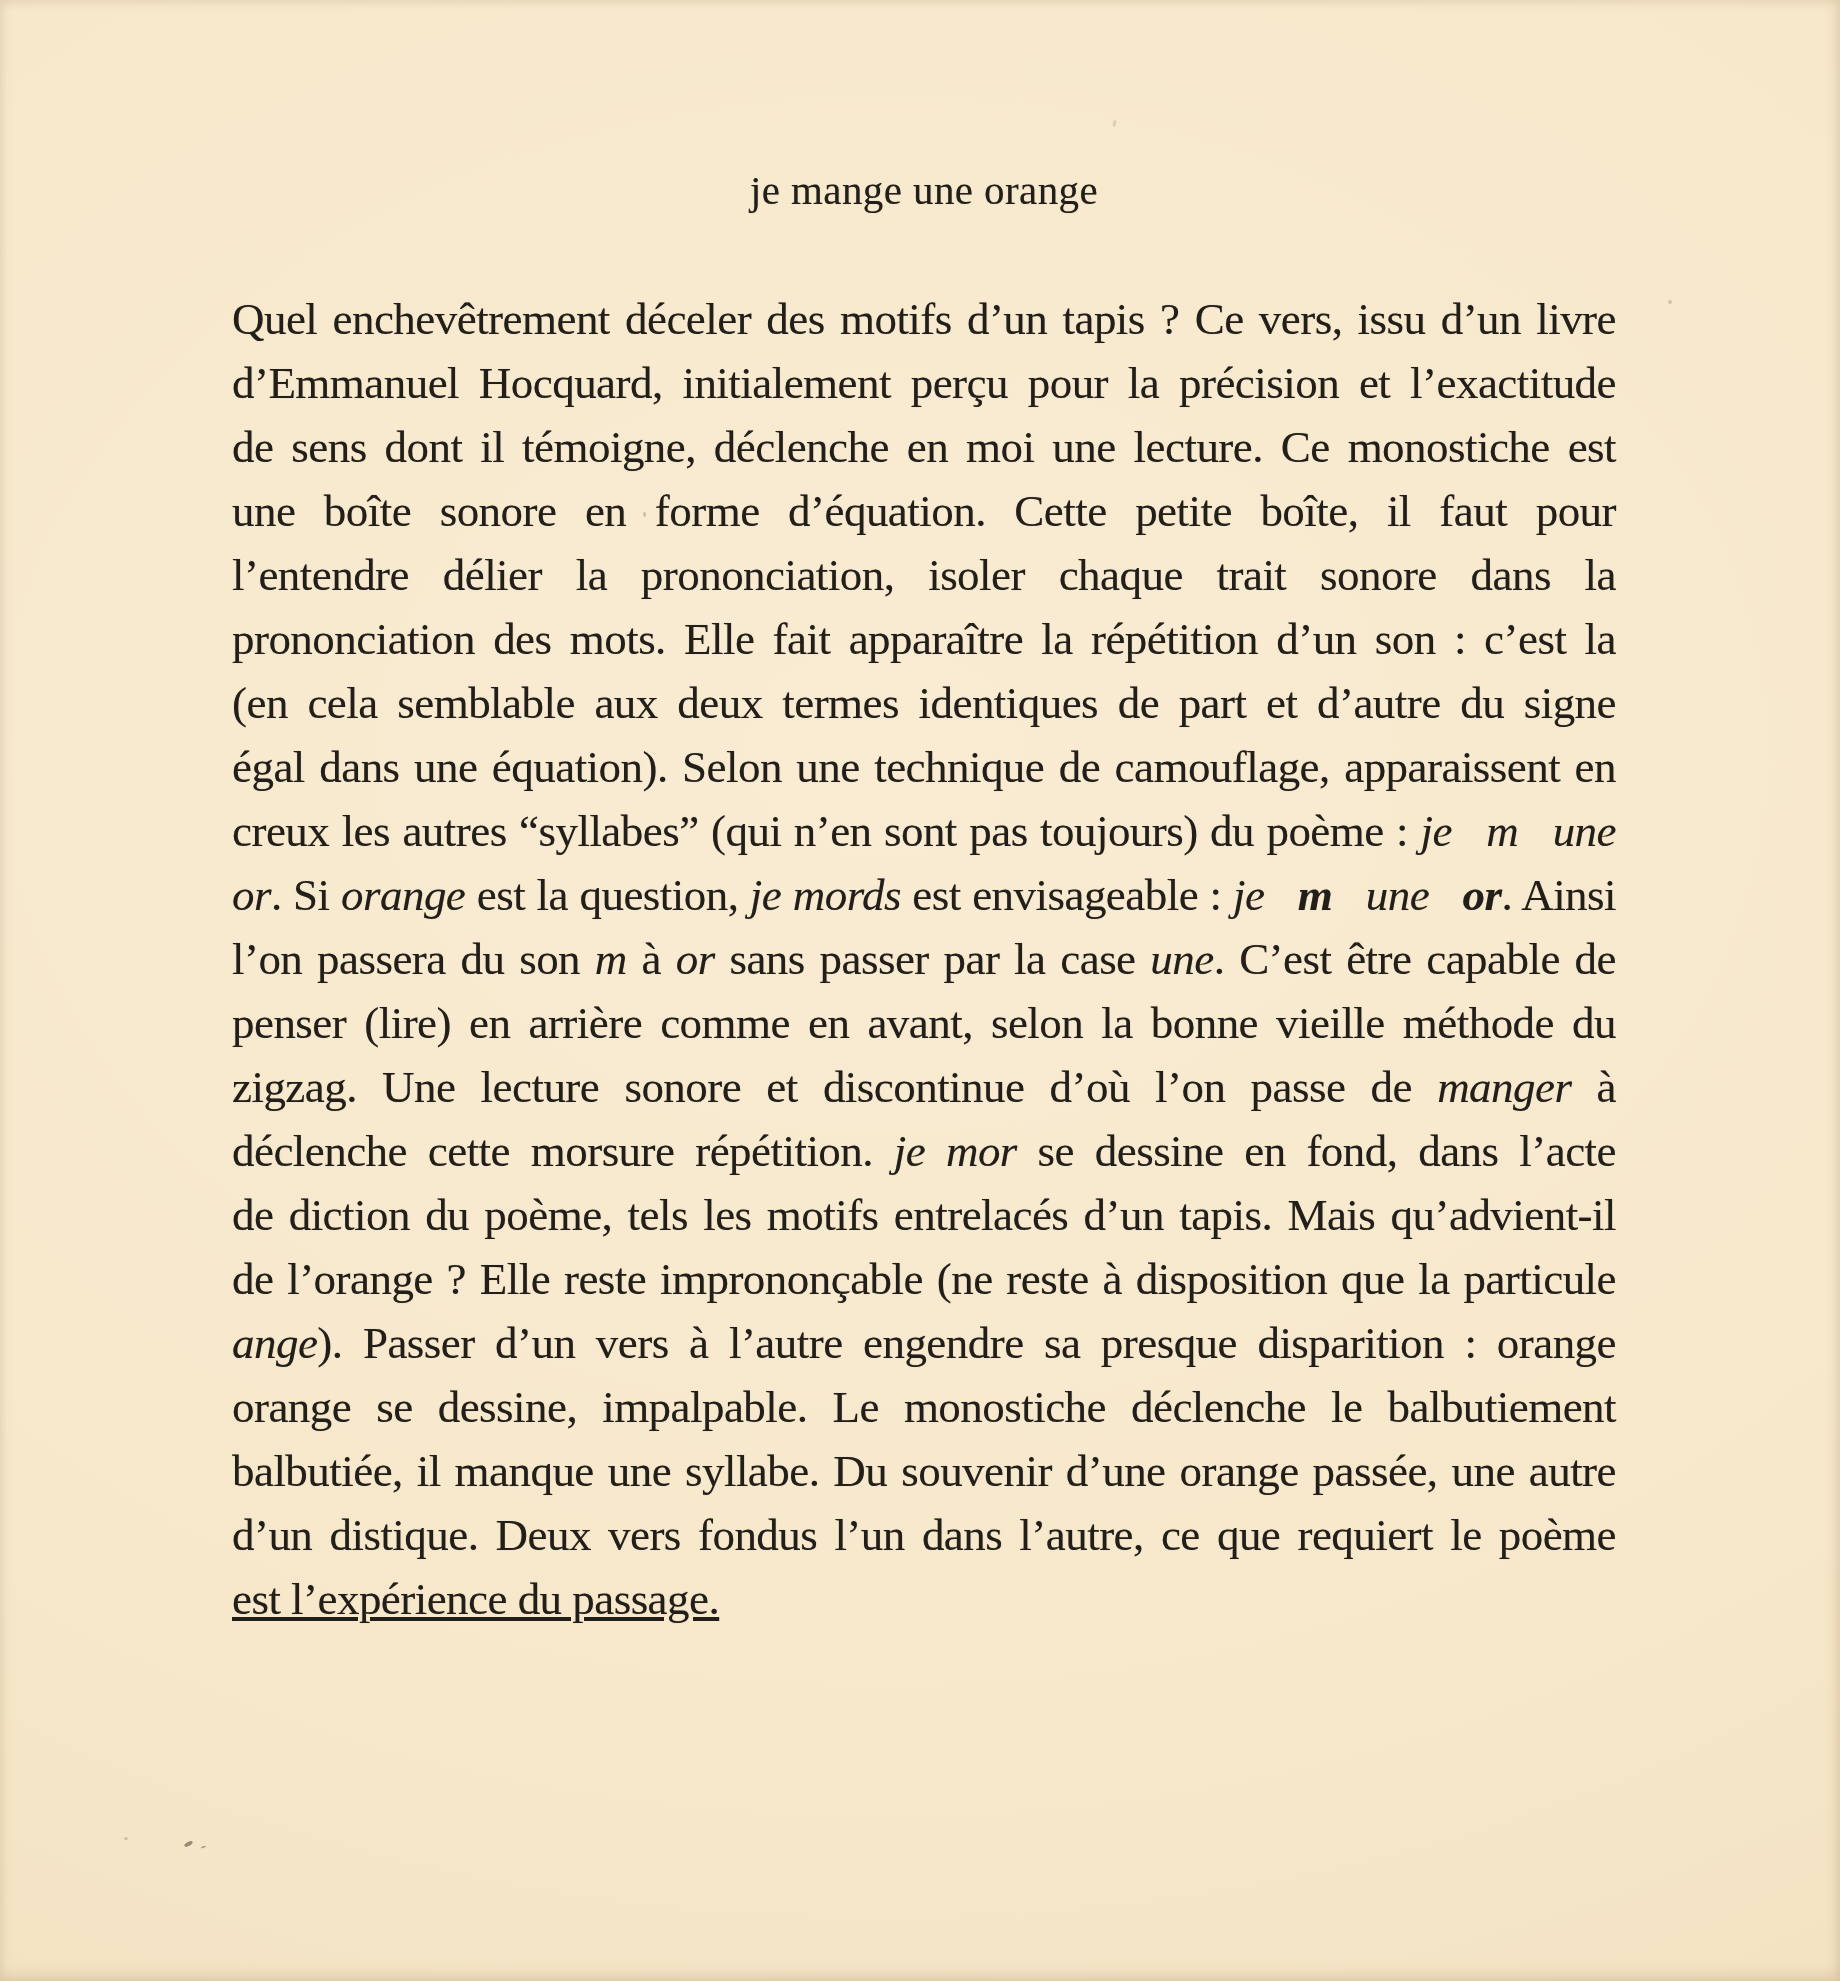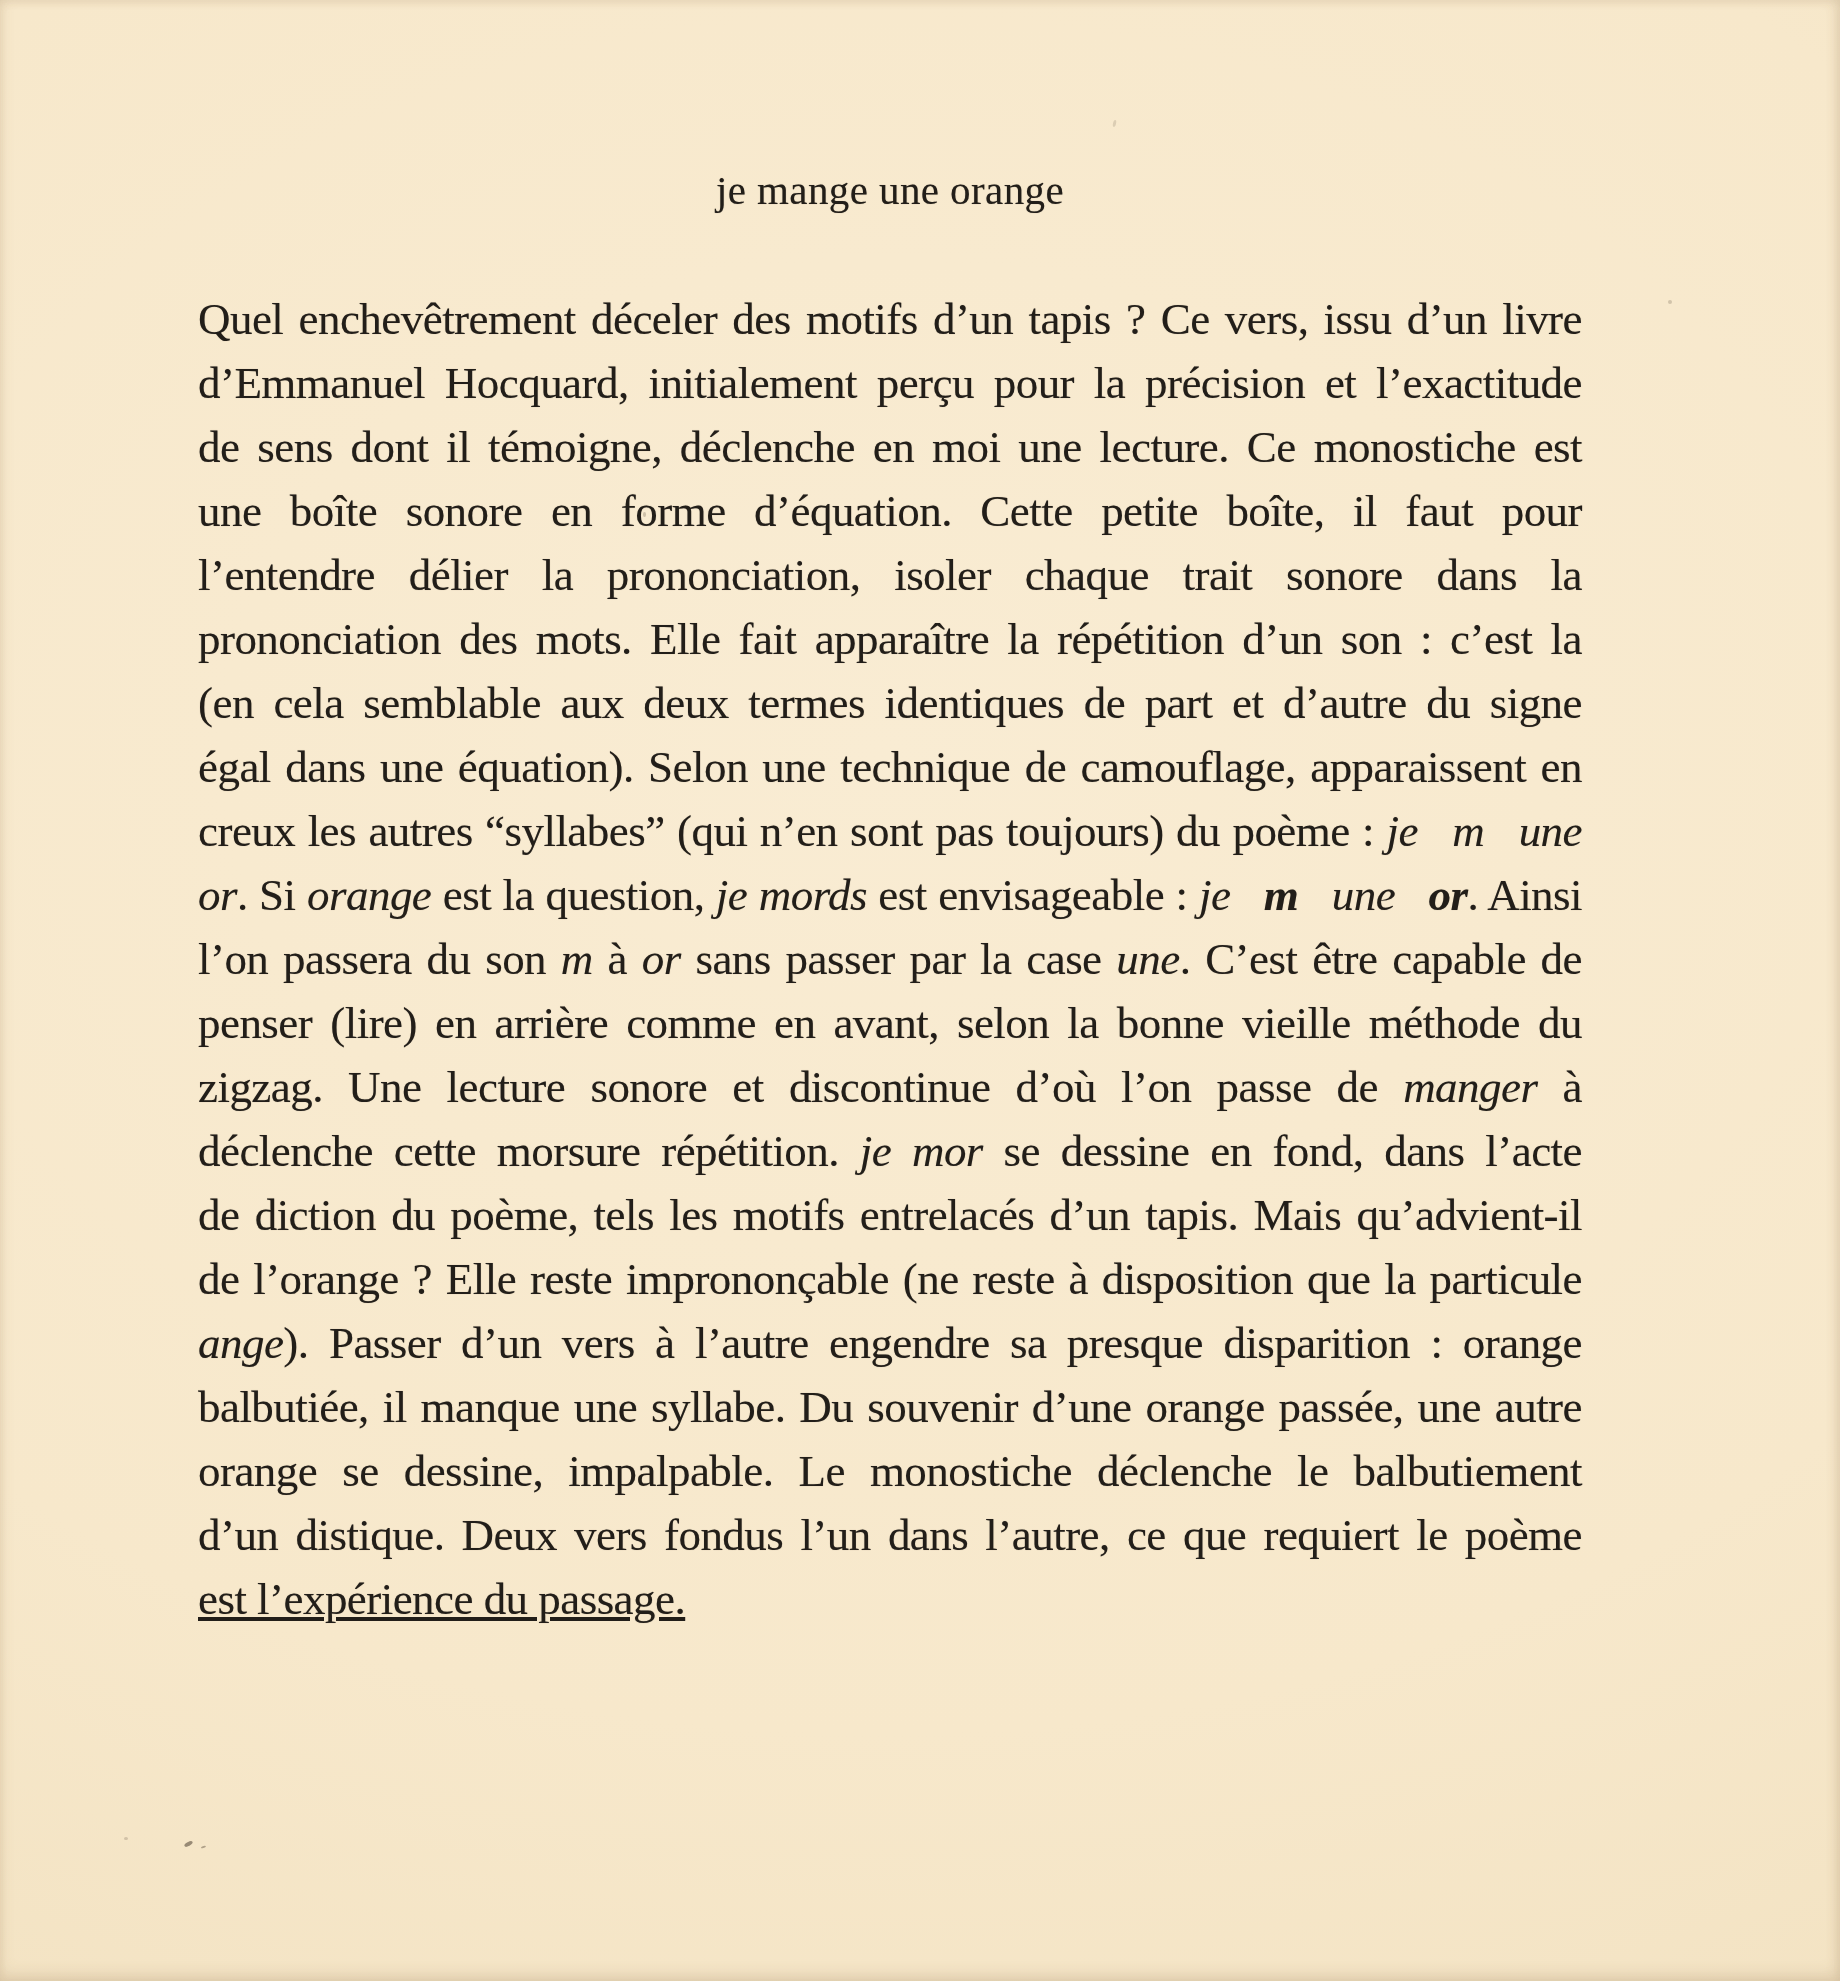--- a/index.html
+++ b/index.html
@@ -24,21 +24,21 @@
         var(--paper-light) 0%,
         var(--paper) 55%,
         var(--paper-dark) 100%);
     box-shadow:
       inset 0 -6.4px 14.4px rgba(125, 95, 55, 0.14),
       inset -4px 0 11.2px rgba(125, 95, 55, 0.08),
       inset 0 3.2px 8px rgba(125, 95, 55, 0.06);
   }
   .content {
     position: absolute;
-    left: 198px;
+    left: 232px;
     top: 158px;
     width: 1384px;
   }
   .title {
     font-size: 41px;
     line-height: 64px;
     font-weight: normal;
     text-align: center;
     letter-spacing: 0.01em;
     margin-bottom: 65px;
@@ -93,22 +93,22 @@
         <div class="line"><span>égal dans une équation). Selon une technique de camouflage, apparaissent en</span></div>
         <div class="line"><span>creux les autres “syllabes” (qui n’en sont pas toujours) du poème : </span><span class="it">je</span><span>  </span><span class="it">m</span><span>  </span><span class="it">une</span></div>
         <div class="line"><span class="it">or</span><span>. Si </span><span class="it">orange</span><span> est la question, </span><span class="it">je mords</span><span> est envisageable : </span><span class="it">je</span><span>  </span><span class="bi">m</span><span>  </span><span class="it">une</span><span>  </span><span class="bi">or</span><span>. Ainsi</span></div>
         <div class="line"><span>l’on passera du son </span><span class="it">m</span><span> à </span><span class="it">or</span><span> sans passer par la case </span><span class="it">une</span><span>. C’est être capable de</span></div>
         <div class="line"><span>penser (lire) en arrière comme en avant, selon la bonne vieille méthode du</span></div>
         <div class="line"><span>zigzag. Une lecture sonore et discontinue d’où l’on passe de </span><span class="it">manger</span><span> à</span></div>
         <div class="line"><span>déclenche cette morsure répétition. </span><span class="it">je mor</span><span> se dessine en fond, dans l’acte</span></div>
         <div class="line"><span>de diction du poème, tels les motifs entrelacés d’un tapis. Mais qu’advient-il</span></div>
         <div class="line"><span>de l’orange ? Elle reste imprononçable (ne reste à disposition que la particule</span></div>
         <div class="line"><span class="it">ange</span><span>). Passer d’un vers à l’autre engendre sa presque disparition : orange</span></div>
+        <div class="line"><span>orange se dessine, impalpable. Le monostiche déclenche le balbutiement</span></div>
         <div class="line"><span>balbutiée, il manque une syllabe. Du souvenir d’une orange passée, une autre</span></div>
-        <div class="line"><span>orange se dessine, impalpable. Le monostiche déclenche le balbutiement</span></div>
         <div class="line"><span>d’un distique. Deux vers fondus l’un dans l’autre, ce que requiert le poème</span></div>
         <div class="line last"><span>est l’expérience du passage.</span></div>
       </div>
   </div>
   <div class="speck s1"></div>
   <div class="speck s2"></div>
   <div class="speck s3"></div>
   <div class="speck s4"></div>
   <div class="speck s5"></div>
   <div class="speck s6"></div>

